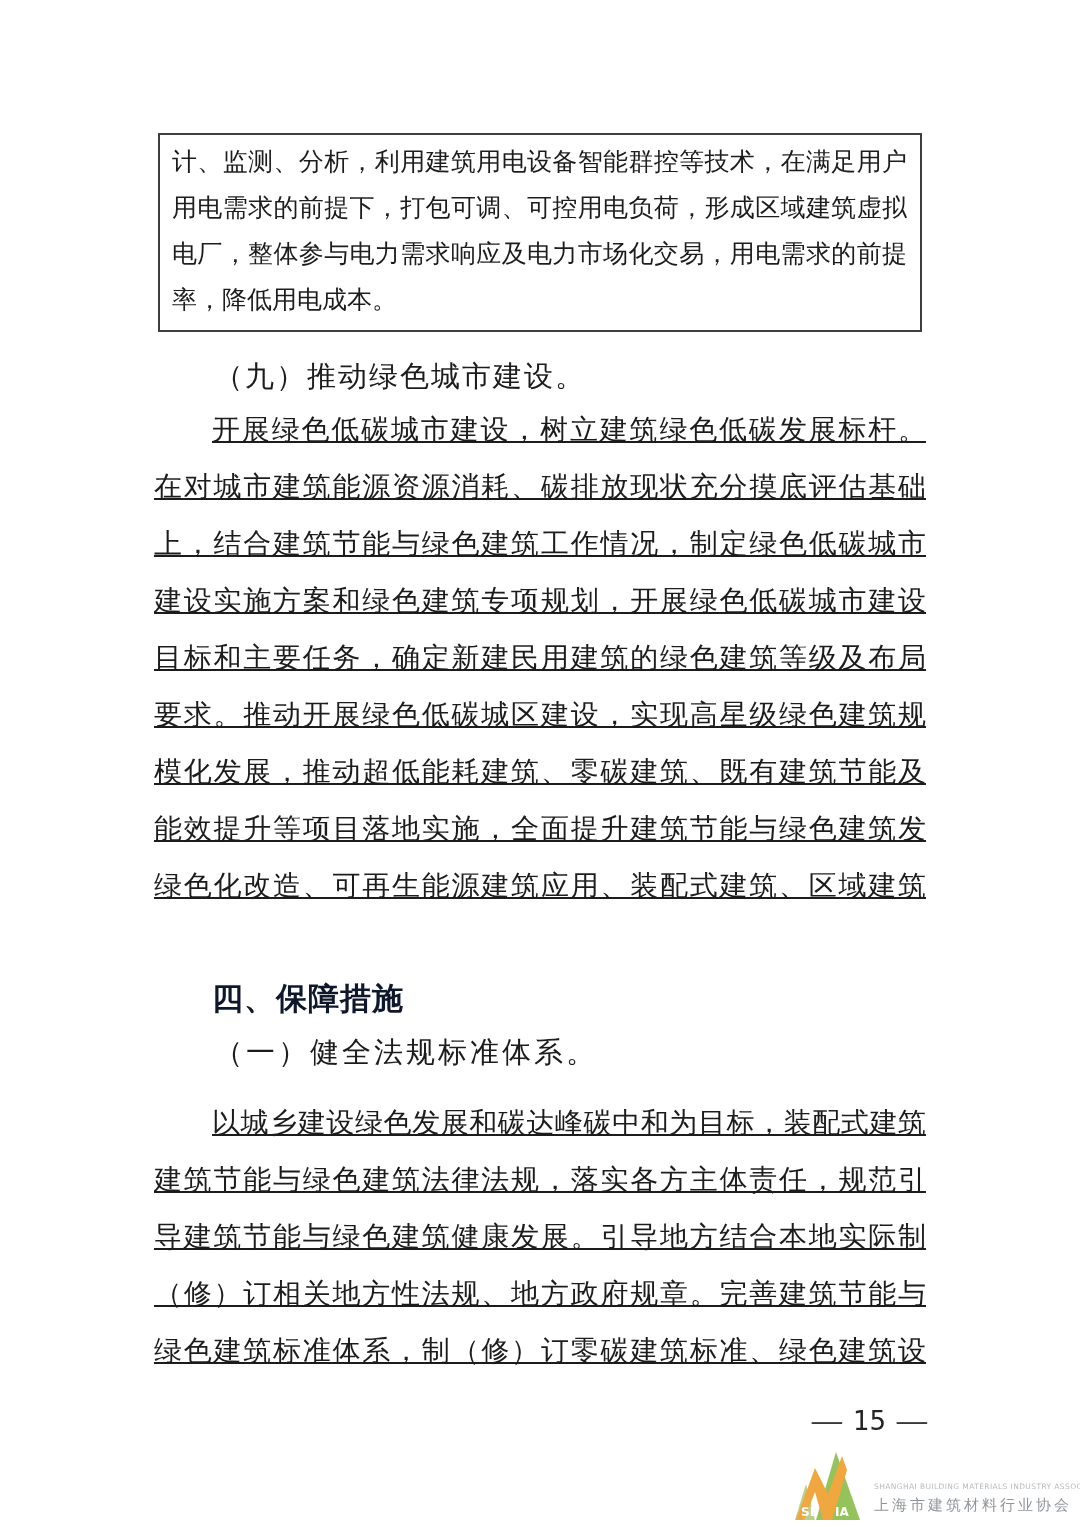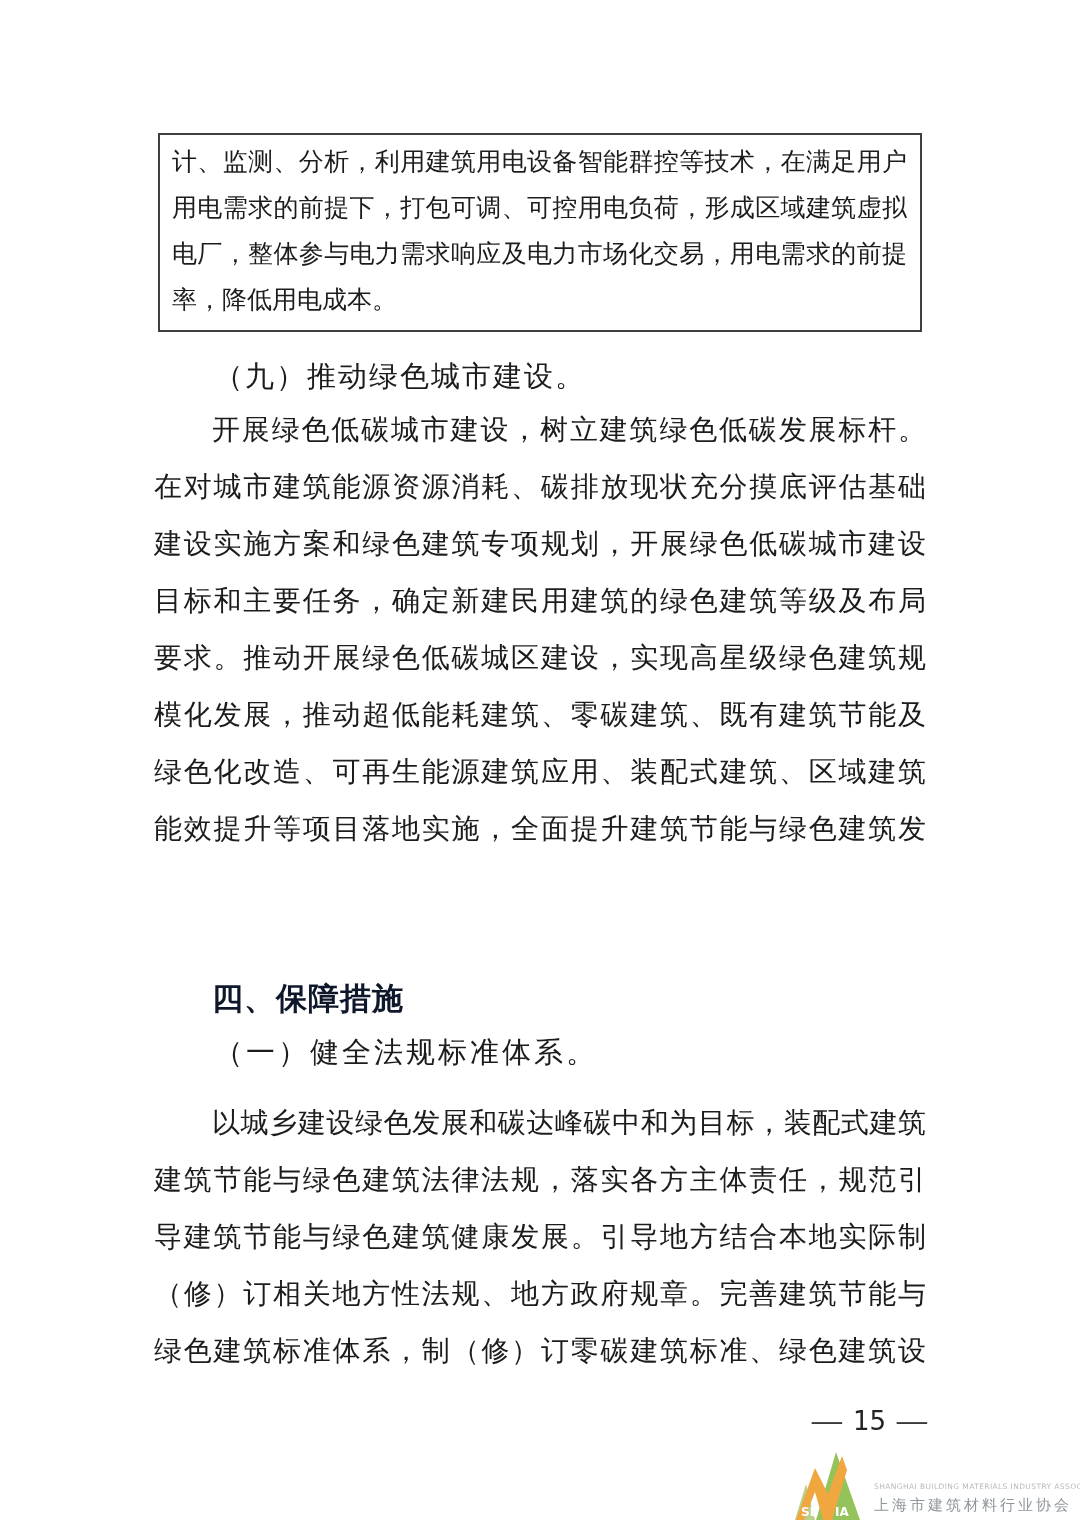--- a/index.html
+++ b/index.html
@@ -37,20 +37,21 @@
   .line.ragged { text-align-last:left; }
   .line.first-indent { padding-left:58px; }
 
   
   .para {
     position:absolute; left:154px; width:772px;
   }
   .para .line {
     height:57px; line-height:57px;
     font-size:28px;
+    text-decoration:underline;
   }
   .para-9 { top:401px; }
   .para-4-1 { top:1094px; }
 
   
   .kaiti-heading {
     position:absolute; left:214px;
     font-size:29px; line-height:40px;
     letter-spacing:2px;
     font-family:"DejaVu Serif","Liberation Serif",serif;
@@ -105,26 +106,27 @@
       <div class="line">电厂，整体参与电力需求响应及电力市场化交易，用电需求的前提下</div>
       <div class="line ragged">率，降低用电成本。</div>
     </div>
 
   <div class="kaiti-heading heading-9">（九）推动绿色城市建设。</div>
 
   <div class="para para-9">
 
   <div class="line first-indent">开展绿色低碳城市建设，树立建筑绿色低碳发展标杆。</div>
       <div class="line">在对城市建筑能源资源消耗、碳排放现状充分摸底评估基础</div>
+      <div class="line">上，结合建筑节能与绿色建筑工作情况，制定绿色低碳城市</div>
       <div class="line">建设实施方案和绿色建筑专项规划，开展绿色低碳城市建设</div>
       <div class="line">目标和主要任务，确定新建民用建筑的绿色建筑等级及布局</div>
       <div class="line">要求。推动开展绿色低碳城区建设，实现高星级绿色建筑规</div>
       <div class="line">模化发展，推动超低能耗建筑、零碳建筑、既有建筑节能及</div>
+      <div class="line">能效提升等项目落地实施，全面提升建筑节能与绿色建筑发</div>
       <div class="line">绿色化改造、可再生能源建筑应用、装配式建筑、区域建筑</div>
-      <div class="line">能效提升等项目落地实施，全面提升建筑节能与绿色建筑发</div>
     </div>
 
   <div class="hei-heading">四、保障措施</div>
 
   <div class="kaiti-heading heading-4-1">（一）健全法规标准体系。</div>
 
   <div class="para para-4-1">
 
   <div class="line first-indent">以城乡建设绿色发展和碳达峰碳中和为目标，装配式建筑</div>
       <div class="line">建筑节能与绿色建筑法律法规，落实各方主体责任，规范引</div>

